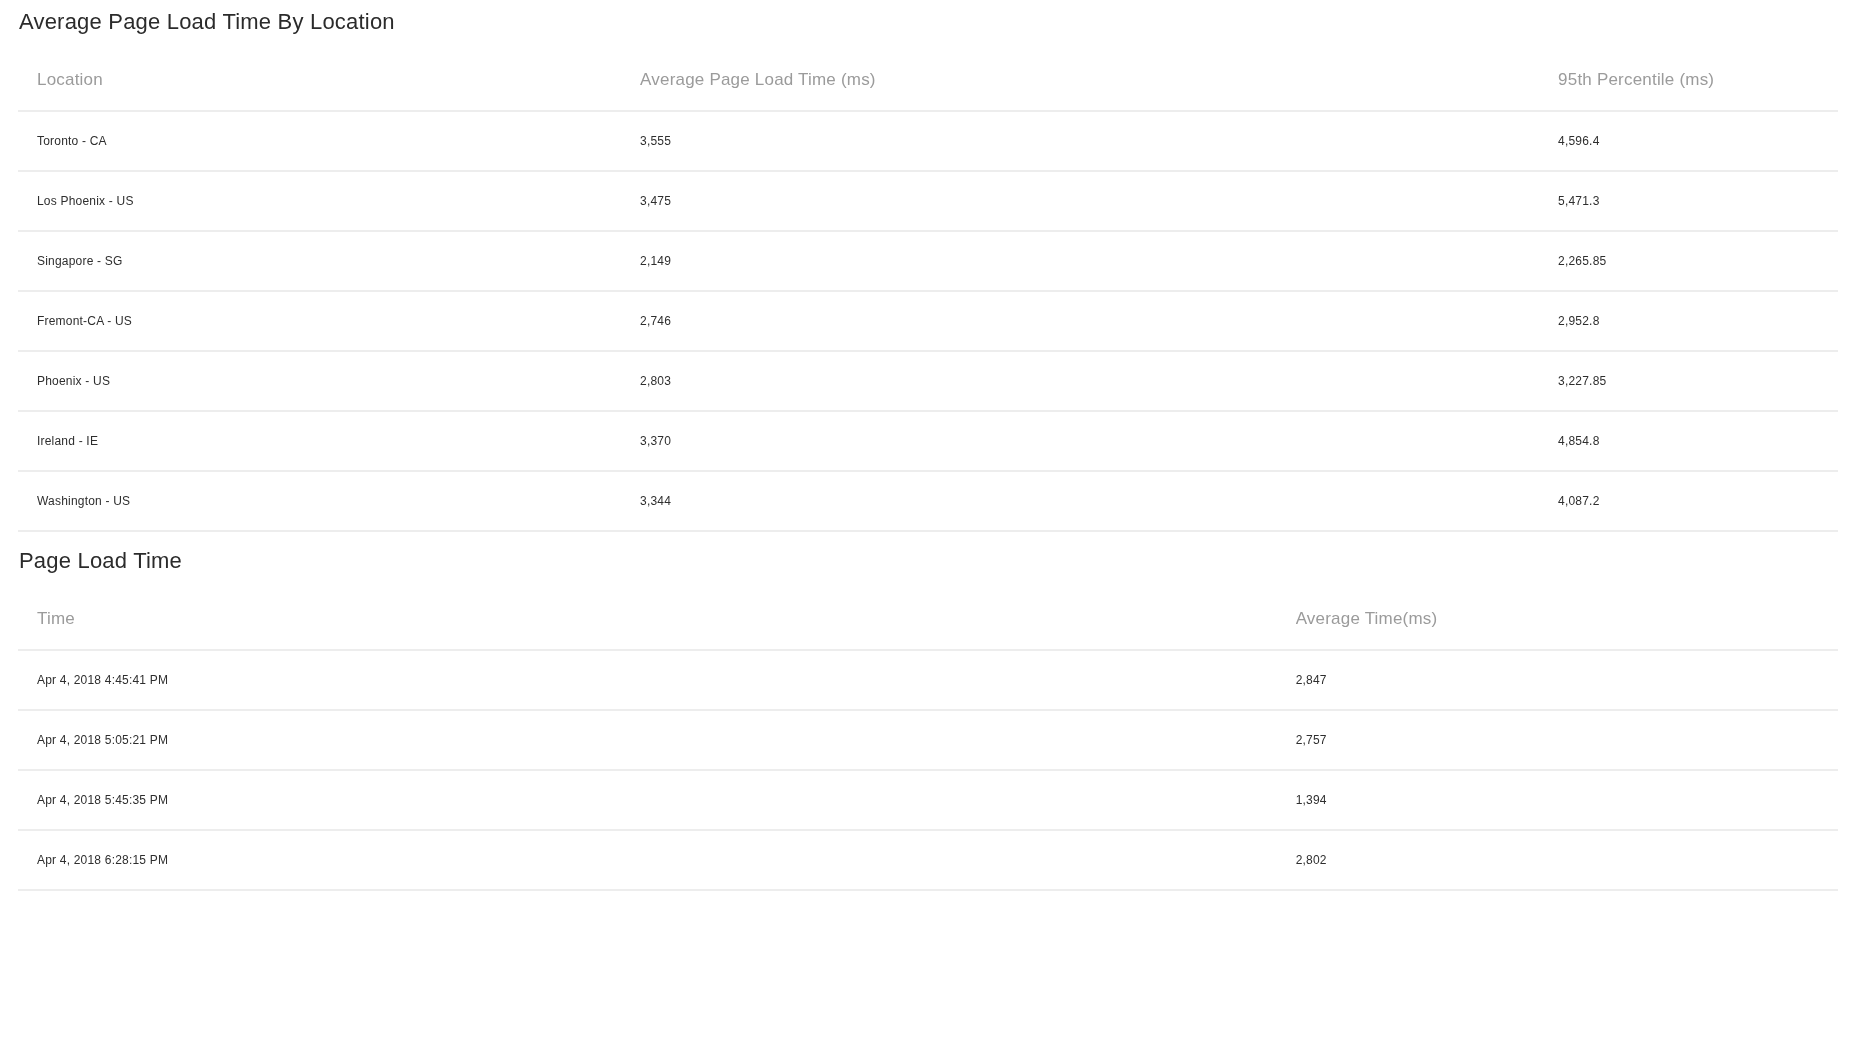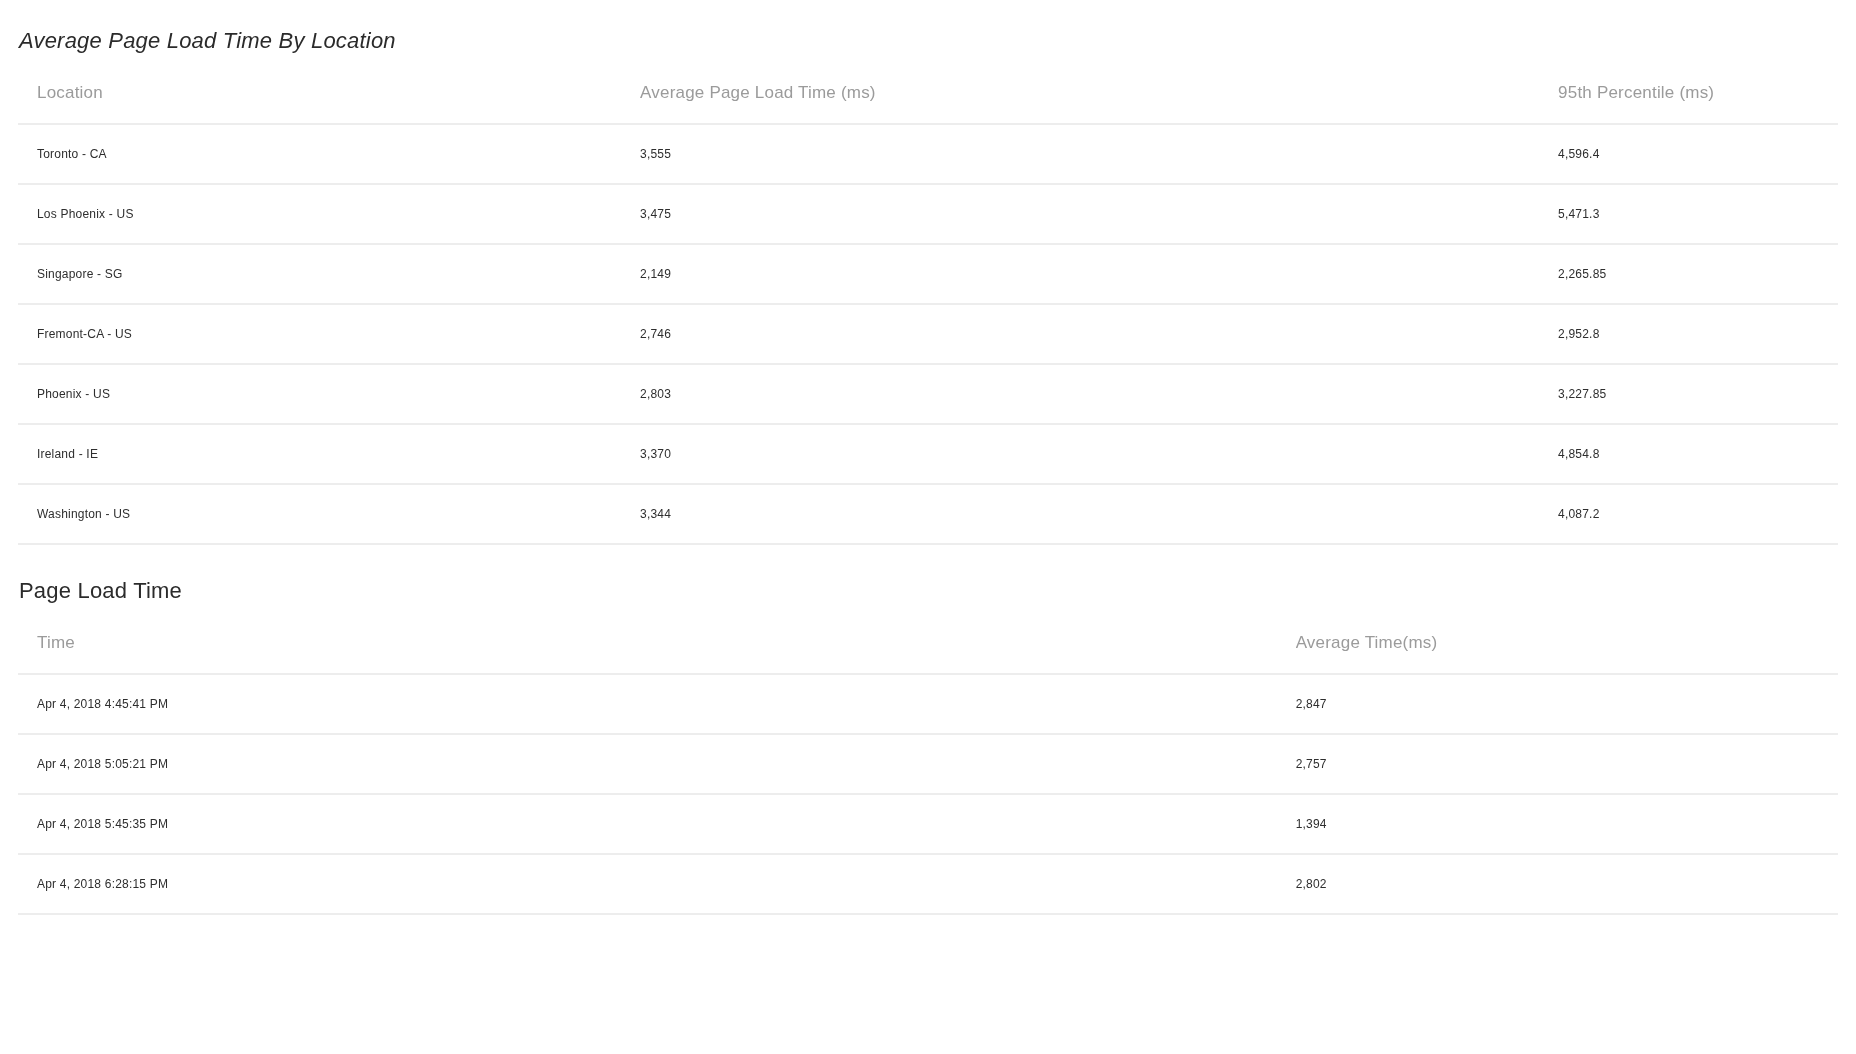--- a/index.html
+++ b/index.html
@@ -15,29 +15,28 @@
   }
   .section-title {
     font-size: 22px;
     font-weight: 400;
     color: #2b2b2b;
     letter-spacing: 0.2px;
     line-height: 28px;
     padding-left: 19px;
   }
   .section-title.first {
-    padding-top: 27px;
-    font-style: italic;
+    padding-top: 8px;
   }
   .section-title.second {
-    margin-top: 32px;
+    margin-top: 15px;
   }
   table.data-table {
     width: calc(100% - 36px);
-    margin: 6px 18px;
+    margin: 12px 18px;
     border-collapse: collapse;
     table-layout: fixed;
   }
   table.data-table thead th {
     text-align: left;
     font-weight: 400;
     font-size: 17px;
     color: #9b9b9b;
     letter-spacing: 0.2px;
     padding: 22px 0 20px 0;

